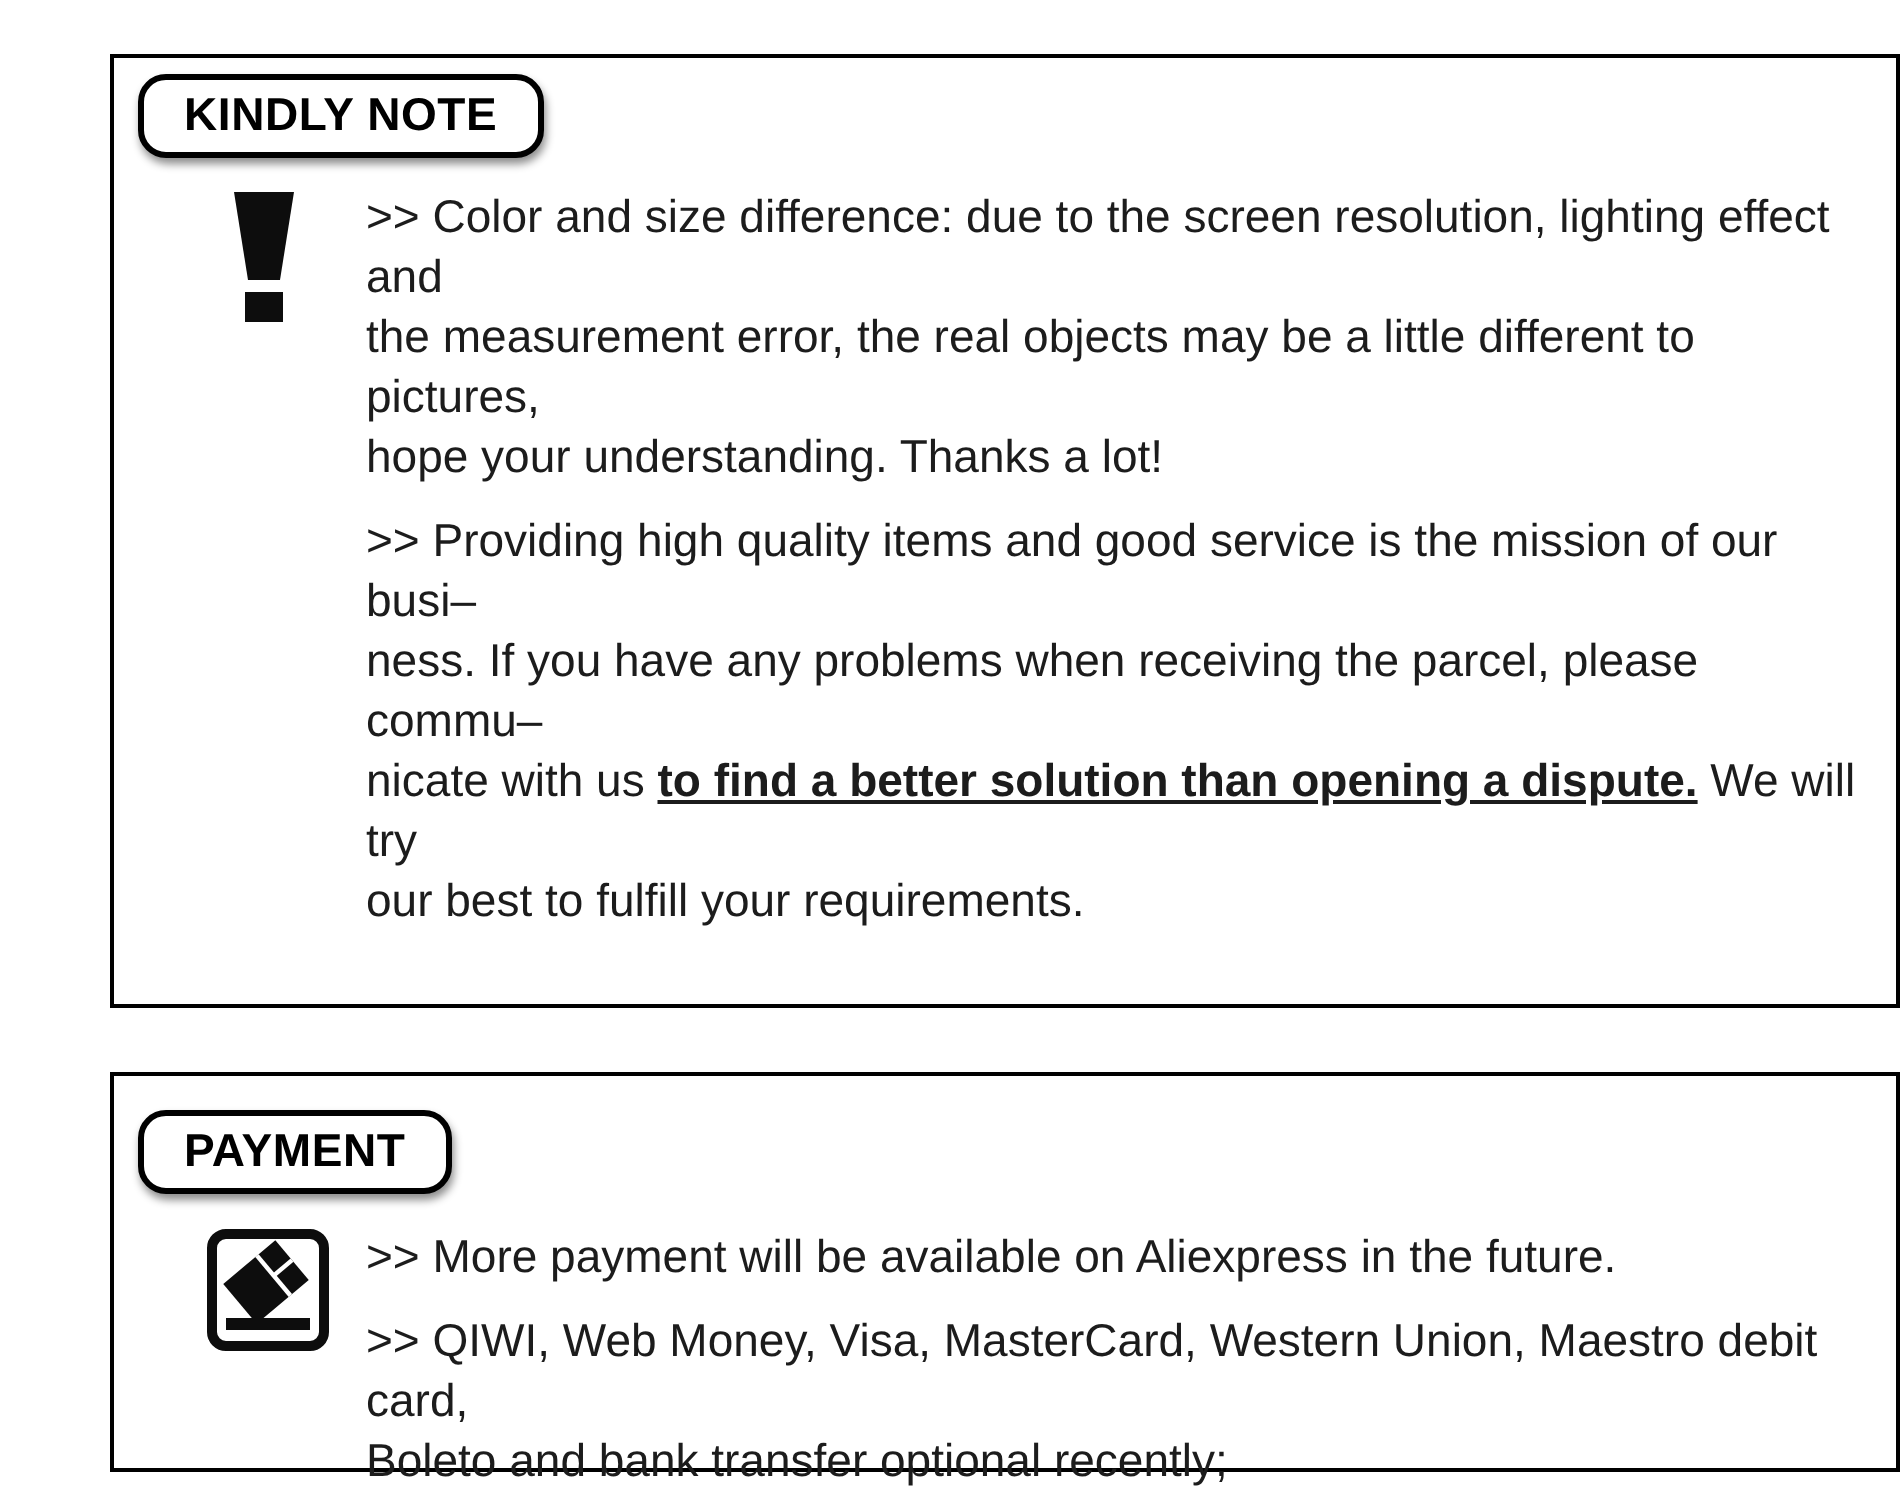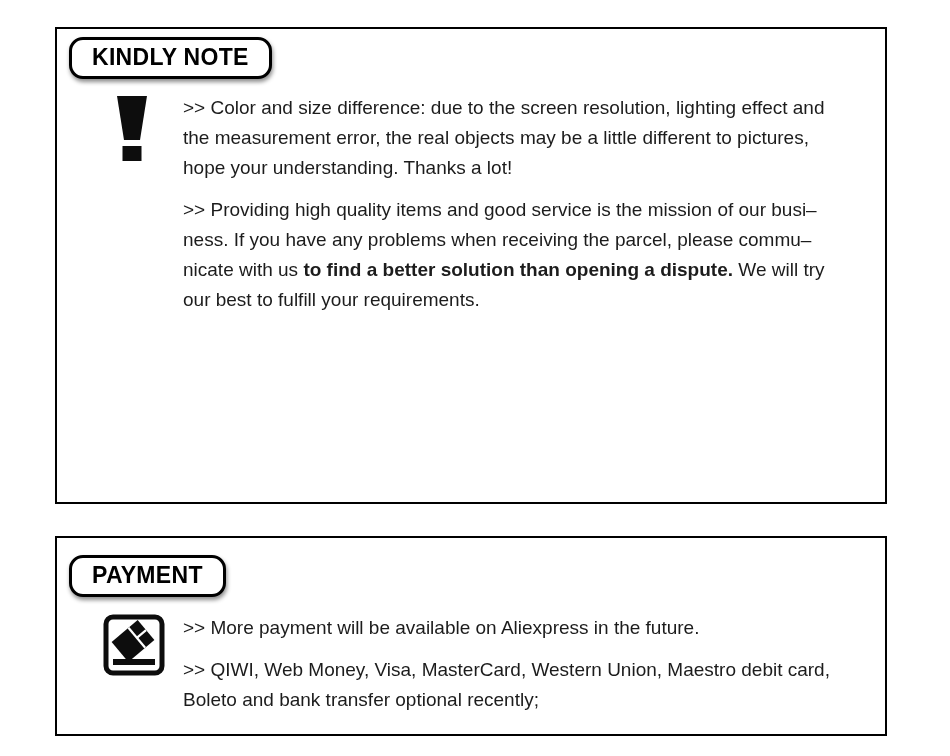--- a/index.html
+++ b/index.html
@@ -13,21 +13,21 @@
   }
   .page {
     width: 950px;
     height: 756px;
     box-sizing: border-box;
     padding: 27px 57px 20px 55px;
     background: #ffffff;
   }
   .panel {
     box-sizing: border-box;
-    width: 832px;
+    width: 895px;
     border: 2px solid #000000;
     background: #ffffff;
     position: relative;
   }
   .panel-note { height: 477px; padding-top: 8px; }
   .panel-payment { height: 200px; margin-top: 32px; padding-top: 17px; }
   .badge {
     display: inline-block;
     margin-left: 12px;
     padding: 4px 20px 5px 20px;
@@ -50,29 +50,29 @@
   .icon-col {
     flex: 0 0 126px;
     box-sizing: border-box;
   }
   .icon-col svg { display: block; }
   .excl-icon { margin-left: 59px; margin-top: 3px; }
   .card-icon { margin-left: 46px; margin-top: 1px; }
   .text-col {
     flex: 1 1 auto;
     padding-right: 20px;
-    font-size: 19px;
+    font-size: 23px;
     line-height: 30px;
     color: #1c1c1c;
   }
   .para {
     margin: 0 0 12px 0;
     white-space: pre-line;
   }
-  .para .bold { font-weight: bold; }
+  .para .bold { font-weight: bold; text-decoration: underline; }
 </style>
 </head>
 <body>
 
 <div class="page">
 
   <div class="panel panel-note">
     <div class="badge">
       <span>KINDLY NOTE</span>
     </div>

